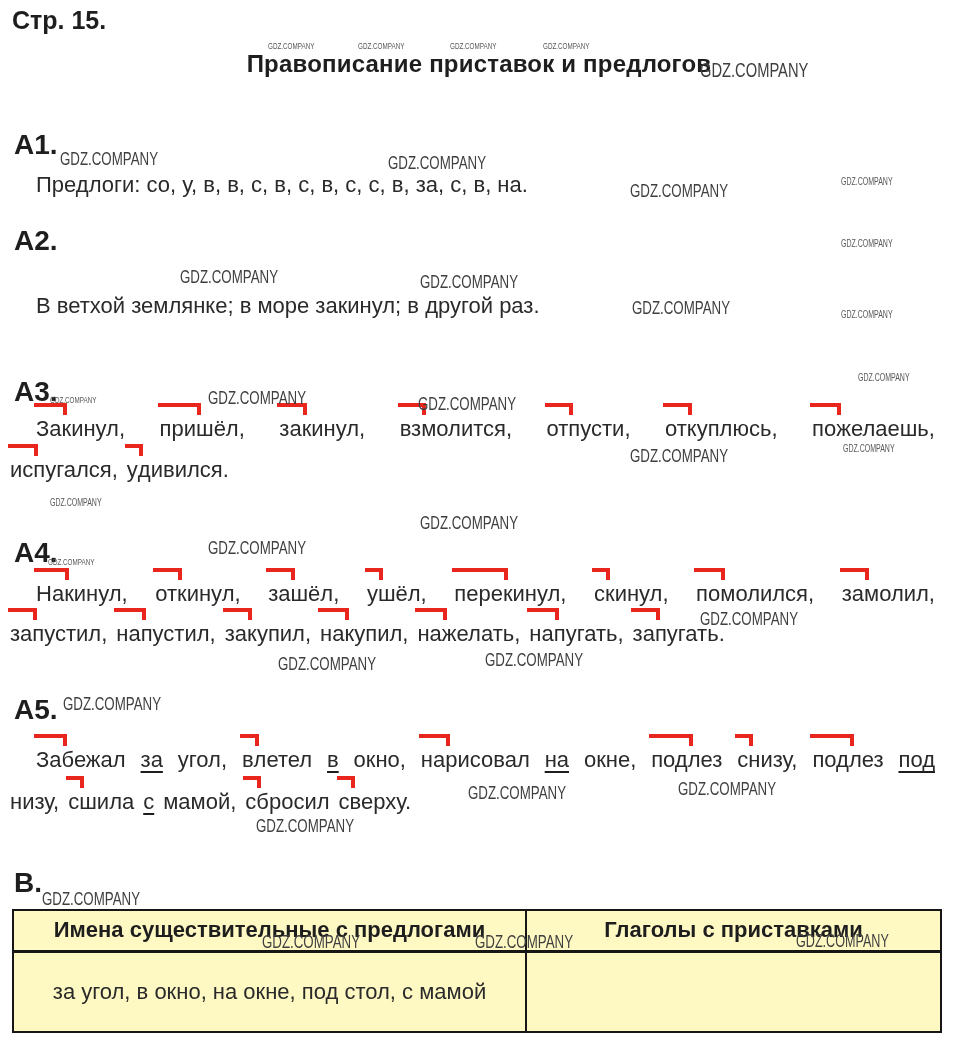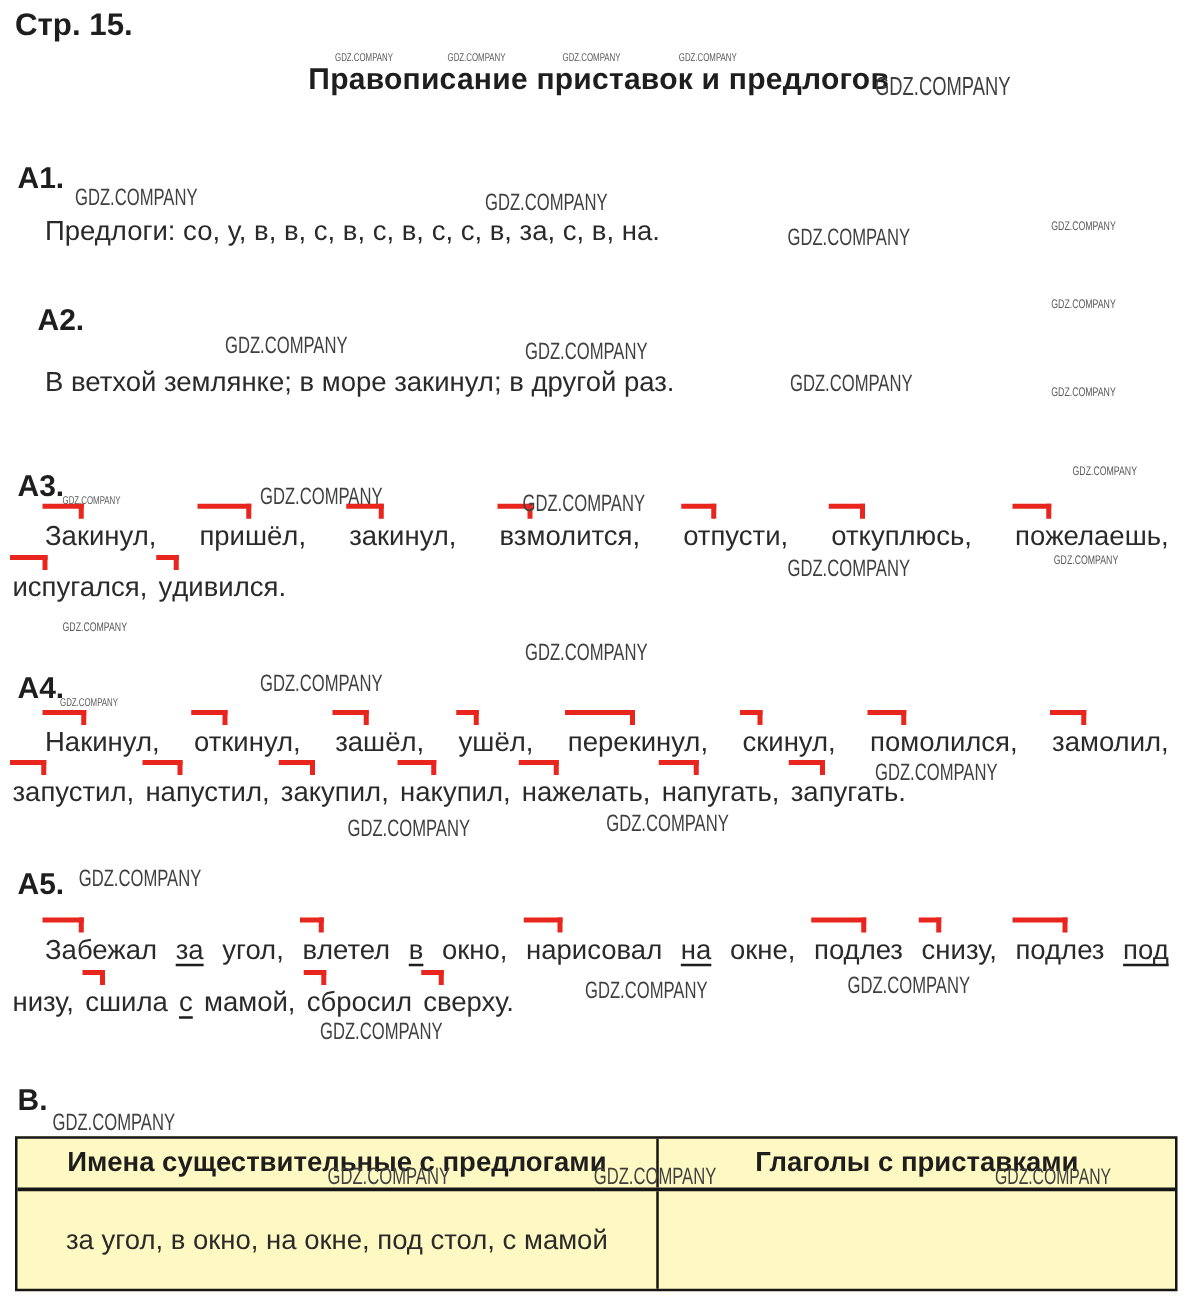--- a/index.html
+++ b/index.html
@@ -3,21 +3,21 @@
 <meta charset="utf-8">
 <style>
   html,body{margin:0;padding:0;}
   body{
     width:958px;height:1045px;background:#ffffff;position:relative;overflow:hidden;
     font-family:"Liberation Sans",sans-serif;color:#2a2a2a;
   }
   .page-label{position:absolute;top:6px;left:12px;font-size:25px;font-weight:700;color:#1e1e1e;}
   .title{position:absolute;top:50px;left:0;width:100%;margin:0;text-align:center;
     font-size:24px;font-weight:700;color:#1e1e1e;letter-spacing:.2px;}
-  .sec-label{position:absolute;font-size:24px;font-weight:700;color:#1e1e1e;}
+  .sec-label{position:absolute;font-size:28px;font-weight:700;color:#1e1e1e;}
   .line{position:absolute;display:flex;gap:9px;font-size:22px;line-height:26px;white-space:nowrap;color:#2a2a2a;}
   .line.justify{gap:0;justify-content:space-between;text-align:right;}
   .word{position:relative;display:inline-block;}
   .pre{position:relative;display:inline-block;}
   .pre::before{
     content:"";position:absolute;left:-2px;right:-5px;top:-13px;height:8px;
     border-top:4px solid var(--red);border-right:4px solid var(--red);pointer-events:none;
   }
   .u{text-decoration:underline;text-decoration-thickness:2px;text-underline-offset:4px;text-decoration-color:#1e1e1e;}
   
@@ -36,21 +36,21 @@
 <body style="--red: #e8261d;">
 
 <div class="page-label">Стр. 15.</div>
 <h1 class="title">Правописание приставок и предлогов</h1>
 
 <div id="sections">
     <div class="sec-label" style="left: 14px; top: 129px;">А1.</div>
     <div class="line" style="left: 36px; top: 172px;">
       <span class="word">Предлоги: со, у, в, в, с, в, с, в, с, с, в, за, с, в, на.</span>
     </div>
-    <div class="sec-label" style="left: 14px; top: 243px; margin-left: 16px;">А2.</div>
+    <div class="sec-label" style="left: 14px; top: 225px;">А2.</div>
     <div class="line" style="left: 36px; top: 293px;">
       <span class="word">В ветхой землянке; в море закинул; в другой раз.</span>
     </div>
     <div class="sec-label" style="left: 14px; top: 376px;">А3.</div>
     <div class="line justify" style="left: 36px; top: 416px; width: 899px;">
       <span class="word"><span class="pre">За</span>кинул,</span>
       <span class="word"><span class="pre">при</span>шёл,</span>
       <span class="word"><span class="pre">за</span>кинул,</span>
       <span class="word"><span class="pre">вз</span>молится,</span>
       <span class="word"><span class="pre">от</span>пусти,</span>

